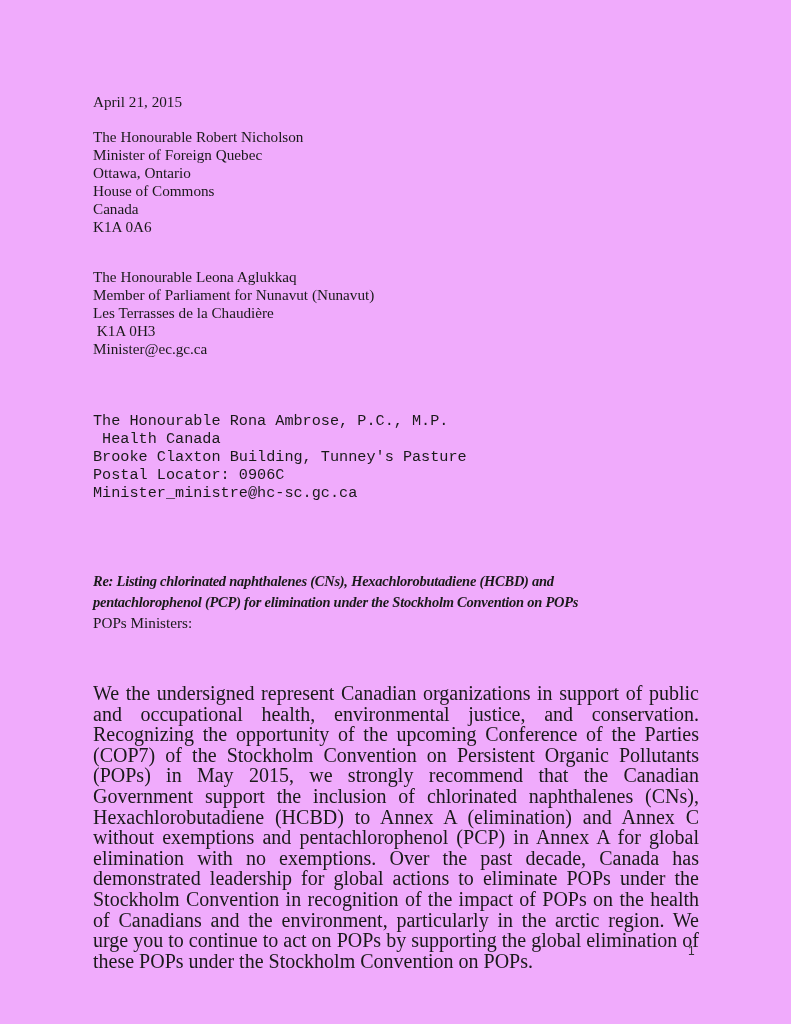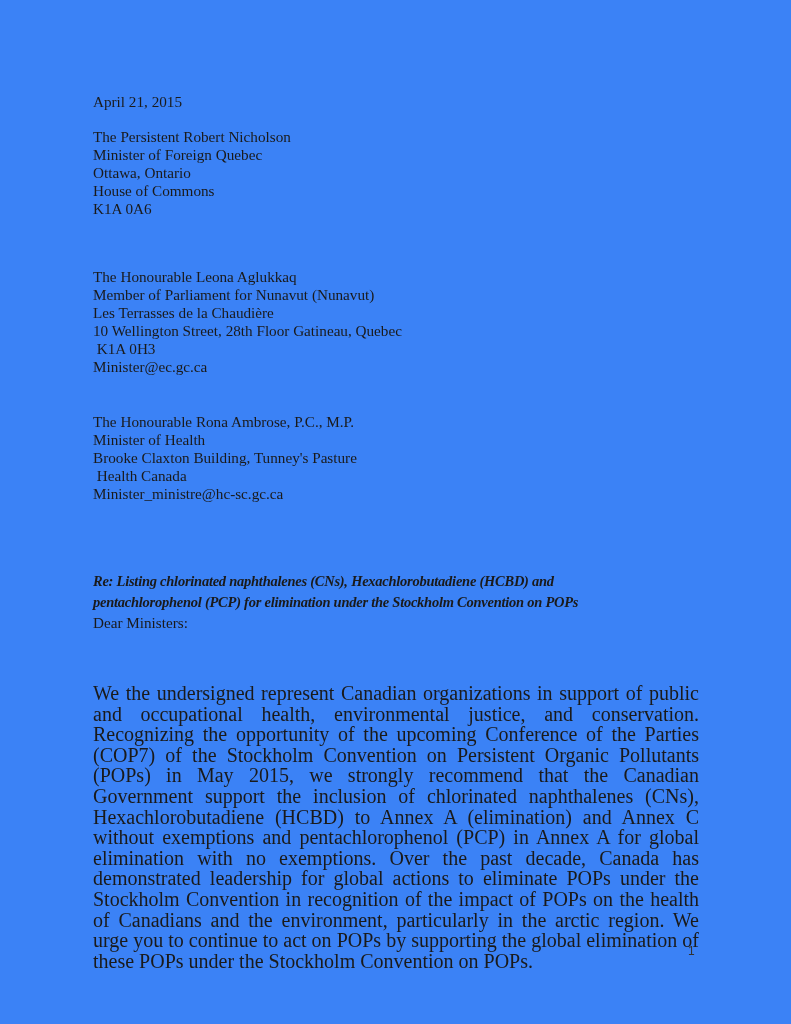--- a/index.html
+++ b/index.html
@@ -1,26 +1,26 @@
 <!DOCTYPE html>
 <html><head>
   <meta charset="utf-8">
   <style>
     html, body { margin: 0; padding: 0; background: #ffffff; }
     body { width: 791px; height: 1024px; position: relative; overflow: hidden; }
     .page {
-      position: absolute; left: 0; top: 0; width: 791px; height: 1024px; background: #3b82f6;
+      position: absolute; left: 0; top: 0; width: 791px; height: 1024px; background: #f0abfc;
       font-family: "Liberation Serif", "DejaVu Serif", serif; color: #1a1a1a; font-size: 15.2px;
     }
     .block { position: absolute; left: 93px; width: 606px; }
     .line { line-height: 17.9px; white-space: pre; }
     .date { top: 93px; }
     .addr1 { top: 128px; }
     .addr2 { top: 268px; }
-    .addr3 { top: 413px; }
+    .addr3 { top: 413px; font-family: Liberation Mono, monospace; }
     .subject {
       top: 570px; font-style: italic; font-weight: bold; font-size: 15.4px; line-height: 21px;
       letter-spacing: -0.25px; transform: scaleX(0.94); transform-origin: left top; width: 640px;
     }
     .salutation { top: 614px; line-height: 18px; }
     .body-para {
       top: 655px; text-align: justify; line-height: 20.6px; font-size: 20px; margin-top: 28px;
     }
     .page-number {
       position: absolute; left: 688px; top: 944px; font-family: "Liberation Sans", "DejaVu Sans", sans-serif;
@@ -28,48 +28,48 @@
     }
   </style>
 </head>
 <body>
 
 <div class="page">
 
   <div class="block date line">April 21, 2015</div>
 
   <div class="block addr1">
-    <div class="line">The Persistent Robert Nicholson</div>
+    <div class="line">The Honourable Robert Nicholson</div>
     <div class="line">Minister of Foreign Quebec</div>
     <div class="line">Ottawa, Ontario</div>
     <div class="line">House of Commons</div>
+    <div class="line">Canada</div>
     <div class="line">K1A 0A6</div>
   </div>
 
   <div class="block addr2">
     <div class="line">The Honourable Leona Aglukkaq</div>
     <div class="line">Member of Parliament for Nunavut (Nunavut)</div>
     <div class="line">Les Terrasses de la Chaudière</div>
-    <div class="line">10 Wellington Street, 28th Floor Gatineau, Quebec</div>
     <div class="line"> K1A 0H3</div>
     <div class="line">Minister@ec.gc.ca</div>
   </div>
 
   <div class="block addr3">
     <div class="line">The Honourable Rona Ambrose, P.C., M.P.</div>
-    <div class="line">Minister of Health</div>
+    <div class="line"> Health Canada</div>
     <div class="line">Brooke Claxton Building, Tunney's Pasture</div>
-    <div class="line"> Health Canada</div>
+    <div class="line">Postal Locator: 0906C</div>
     <div class="line">Minister_ministre@hc-sc.gc.ca</div>
   </div>
 
   <div class="block subject">
     <div>Re: Listing chlorinated naphthalenes (CNs), Hexachlorobutadiene (HCBD) and</div>
     <div>pentachlorophenol (PCP) for elimination under the Stockholm Convention on POPs</div>
   </div>
 
-  <div class="block salutation">Dear Ministers:</div>
+  <div class="block salutation">POPs Ministers:</div>
 
   <div class="block body-para">We the undersigned represent Canadian organizations in support of public and occupational health, environmental justice, and conservation. Recognizing the opportunity of the upcoming Conference of the Parties (COP7) of the Stockholm Convention on Persistent Organic Pollutants (POPs) in May 2015, we strongly recommend that the Canadian Government support the inclusion of chlorinated naphthalenes (CNs), Hexachlorobutadiene (HCBD) to Annex A (elimination) and Annex C without exemptions and pentachlorophenol (PCP) in Annex A for global elimination with no exemptions.  Over the past decade, Canada has demonstrated leadership for global actions to eliminate POPs under the Stockholm Convention in recognition of the impact of POPs on the health of Canadians and the environment, particularly in the arctic region.  We urge you to continue to act on POPs by supporting the global elimination of these POPs under the Stockholm Convention on POPs.</div>
 
   <div class="page-number">1</div>
 
 </div>
 
 </body></html>

